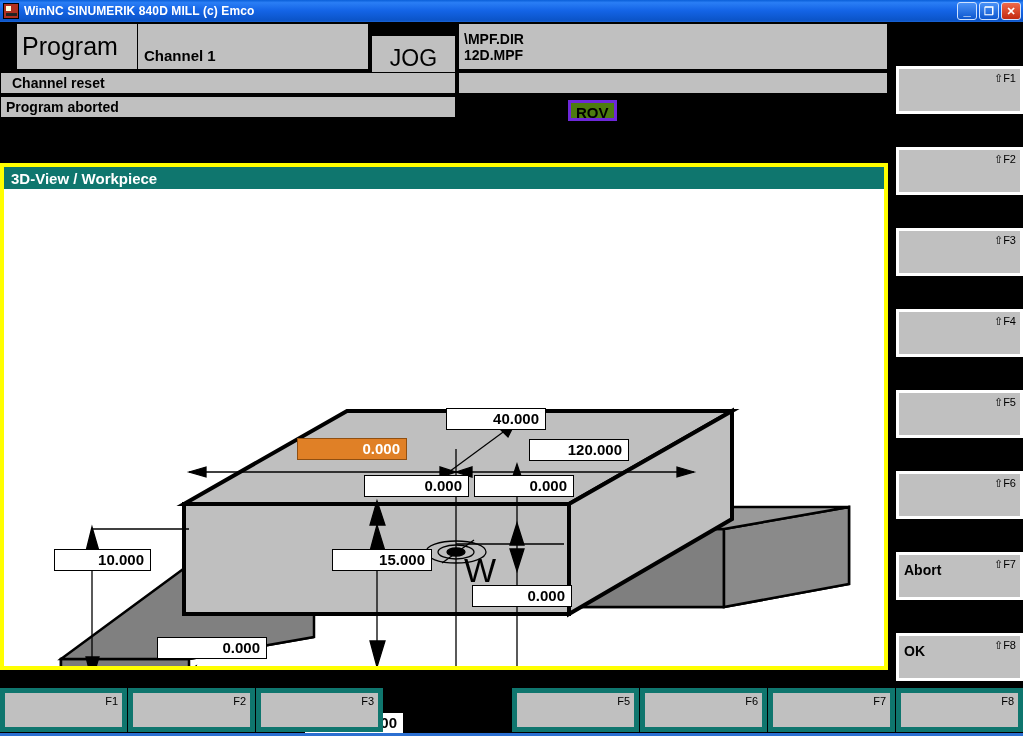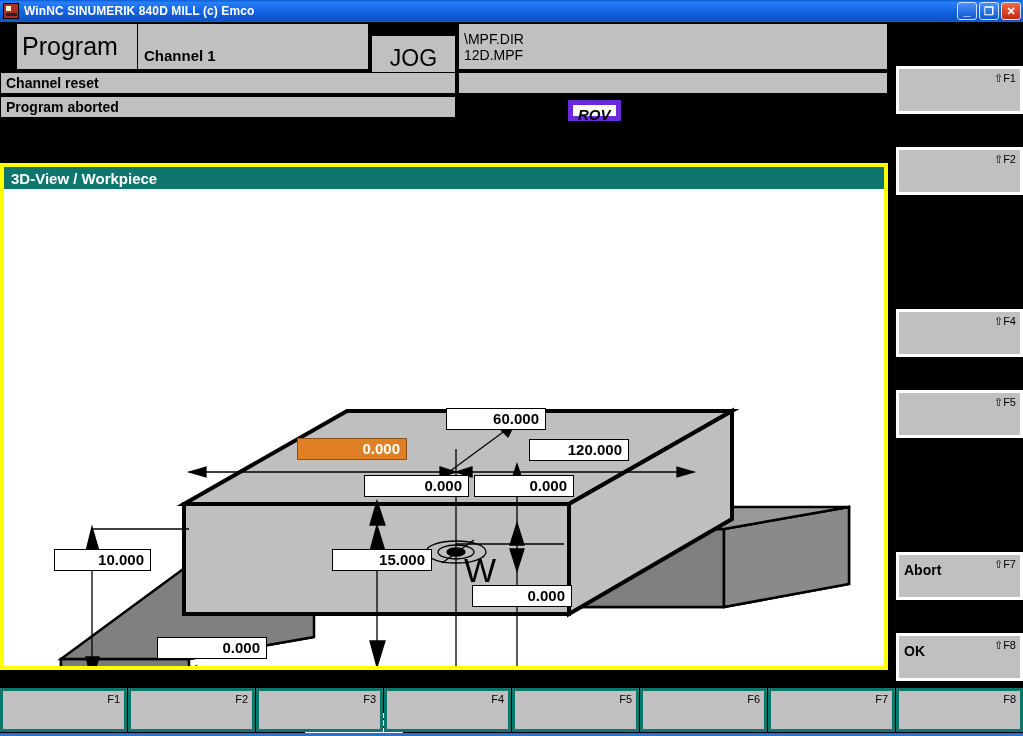--- a/index.html
+++ b/index.html
@@ -32,40 +32,40 @@
     display:flex;align-items:center;}
   .c-prog{left:16px;top:0;width:135px;height:47px;}
   .c-prog span{font-size:25px;font-weight:300;padding-left:5px;color:#000;}
   .c-chan{left:137px;top:0;width:232px;height:47px;}
   .c-chan span{font-size:15px;font-weight:bold;padding-left:6px;align-self:flex-end;
     padding-bottom:5px;}
   .c-jog{left:371px;top:12px;width:85px;height:47px;justify-content:center;}
   .c-jog span{font-size:23px;font-weight:300;}
   .c-path{left:458px;top:0;width:430px;height:47px;flex-direction:column;
     align-items:flex-start;justify-content:center;padding-left:5px;}
-  .c-path span{font-size:14px;font-weight:normal;line-height:16px;}
+  .c-path span{font-size:14px;font-weight:bold;line-height:16px;}
 
   .c-res{position:absolute;left:0;top:72px;width:456px;height:22px;}
-  .c-res span{font-size:14px;font-weight:bold;padding-left:5px;}
+  .c-res span{font-size:14px;font-weight:bold;padding-left:11px;}
   .c-res2{position:absolute;left:458px;top:72px;width:430px;height:22px;}
   .c-abort{position:absolute;left:0;top:96px;width:456px;height:22px;}
   .c-abort span{font-size:14px;font-weight:bold;padding-left:5px;}
-  .rov{position:absolute;left:568px;top:100px;background:#ffffff;border:5px solid #6d28d9;
-    font-size:15px;font-weight:bold;padding:0 5px;line-height:19px;box-sizing:border-box;height:21px;font-style:italic;}
+  .rov{position:absolute;left:568px;top:100px;background:#4d7c0f;border:3px solid #6d28d9;
+    font-size:15px;font-weight:bold;padding:0 5px;line-height:19px;box-sizing:border-box;height:21px;}
 
   
   .vkeys{position:absolute;left:896px;top:23px;width:127px;height:660px;}
   .vkey{position:absolute;left:0;width:127px;height:48px;background:#c0c0c0;
     border:3px solid #ffffff;box-sizing:border-box;}
   .vkey .lbl{position:absolute;left:5px;top:7px;font-size:14px;font-weight:bold;}
   .vkey .fn{position:absolute;right:4px;top:3px;font-size:11px;font-family:"Liberation Sans",sans-serif;}
 
   
   .hkeys{position:absolute;left:0;top:688px;width:1023px;height:44px;}
-  .hkey{position:absolute;top:0;height:44px;background:#c0c0c0;border:3px solid #0f766e;
+  .hkey{position:absolute;top:0;height:44px;background:#c0c0c0;border:5px solid #0f766e;
     box-sizing:border-box;}
   .hkey .fn{position:absolute;right:4px;top:2px;font-size:11px;}
   .botline{position:absolute;left:0;top:733px;width:1023px;height:3px;background:#2b6fd1;}
 
   
   .panel{position:absolute;left:0;top:163px;width:888px;height:507px;
     border:4px solid #ffff00;box-sizing:border-box;background:#fff;}
   .panel-title{position:absolute;left:0;top:0;width:880px;height:22px;background:#0f766e;
     color:#fff;font-size:15px;font-weight:bold;display:flex;align-items:center;padding-left:7px;
     box-sizing:border-box;}
@@ -233,21 +233,21 @@
       </svg>
 
       <span class="axlabel" style="left:295px;top:487px;">Y</span>
 
       <span class="axlabel" style="left:58px;top:533px;">Z</span>
 
       <span class="axlabel" style="left:460px;top:362px;font-size:34px;">W</span>
 
       <span class="dim sel" style="left:293px;top:249px;width:110px;">0.000</span>
 
-      <span class="dim" style="left:442px;top:219px;width:100px;">60.000</span>
+      <span class="dim" style="left:442px;top:219px;width:100px;">40.000</span>
 
       <span class="dim" style="left:525px;top:250px;width:100px;">120.000</span>
 
       <span class="dim" style="left:360px;top:286px;width:105px;">0.000</span>
 
       <span class="dim" style="left:470px;top:286px;width:100px;">0.000</span>
 
       <span class="dim" style="left:50px;top:360px;width:97px;">10.000</span>
 
       <span class="dim" style="left:328px;top:360px;width:100px;">15.000</span>
@@ -263,27 +263,35 @@
 
   <div class="vkeys">
     <div class="vkey" style="top:43px">
       <span class="lbl"></span>
       <span class="fn">⇧F1</span>
     </div>
     <div class="vkey" style="top:124px">
       <span class="lbl"></span>
       <span class="fn">⇧F2</span>
     </div>
+    <div class="vkey" style="top:205px">
+      <span class="lbl"></span>
+      <span class="fn">⇧F3</span>
+    </div>
     <div class="vkey" style="top:286px">
       <span class="lbl"></span>
       <span class="fn">⇧F4</span>
     </div>
     <div class="vkey" style="top:367px">
       <span class="lbl"></span>
       <span class="fn">⇧F5</span>
+    </div>
+    <div class="vkey" style="top:448px">
+      <span class="lbl"></span>
+      <span class="fn">⇧F6</span>
     </div>
     <div class="vkey" style="top:529px">
       <span class="lbl">Abort</span>
       <span class="fn">⇧F7</span>
     </div>
     <div class="vkey" style="top:610px">
       <span class="lbl">OK</span>
       <span class="fn">⇧F8</span>
     </div>
   </div>
@@ -291,23 +299,20 @@
   <div class="hkeys">
     <div class="hkey" style="left:0px;width:127px">
       <span class="fn">F1</span>
       </div>
     <div class="hkey" style="left:128px;width:127px">
       <span class="fn">F2</span>
       </div>
     <div class="hkey" style="left:256px;width:127px">
       <span class="fn">F3</span>
       </div>
-    <div class="hkey" style="left:384px;width:127px">
-      <span class="fn">F4</span>
-      </div>
     <div class="hkey" style="left:512px;width:127px">
       <span class="fn">F5</span>
       </div>
     <div class="hkey" style="left:640px;width:127px">
       <span class="fn">F6</span>
       </div>
     <div class="hkey" style="left:768px;width:127px">
       <span class="fn">F7</span>
       </div>
     <div class="hkey" style="left:896px;width:127px">

